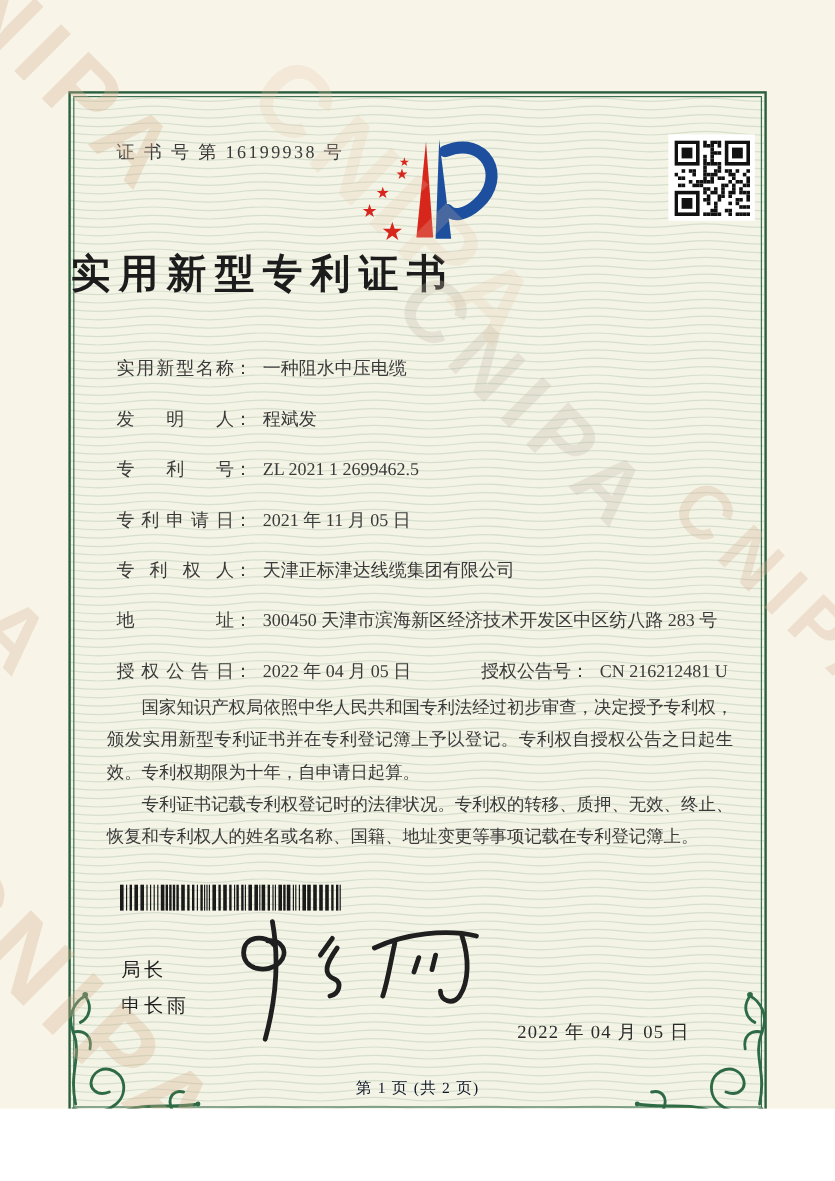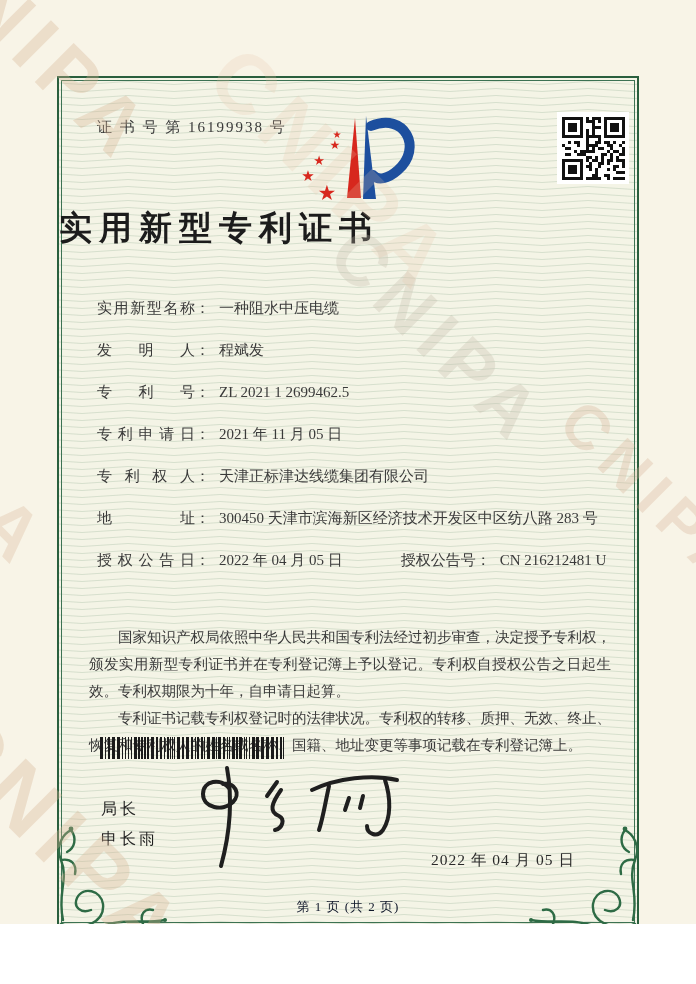--- a/index.html
+++ b/index.html
@@ -27,21 +27,21 @@
           display:flex;align-items:center;justify-content:center;}
   .title{position:absolute;left:0;right:0;top:128px;
          font-size:33px;font-weight:700;letter-spacing:7px;color:#1c1c1c;}
   .fields{position:absolute;left:38px;top:219px;right:30px;display:flex;flex-direction:column;
           gap:20px;font-size:15px;color:#3a3a3a;font-family:Liberation Serif, serif;}
   .field-row{line-height:22px;white-space:nowrap;}
   .flabel{display:inline-block;width:98px;text-align:justify;text-align-last:justify;}
   .fcolon{margin-right:9px;}
   .flabel2{margin-left:58px;}
   .paras{position:absolute;left:30px;right:26px;top:499px;font-size:14.5px;line-height:27px;
-         color:#3a3a3a;text-align:justify;margin-top:47px;}
+         color:#3a3a3a;text-align:justify;}
   .paras p{margin:0;text-indent:2em;}
   .barcode{position:absolute;left:41px;top:659px;}
   .signer{position:absolute;left:42px;top:716px;font-size:16px;letter-spacing:3px;color:#1f1f1f;
           font-family:"Liberation Sans","DejaVu Sans",sans-serif;line-height:30px;}
   .signature{position:absolute;left:118px;top:682px;}
   .issue-date{position:absolute;left:372px;top:772px;font-size:15.5px;letter-spacing:1px;color:#2a2a2a;}
   .page-info{position:absolute;left:0;right:0;top:820px;text-align:center;font-size:13px;
              letter-spacing:1px;color:#0f172a;}
   .orn{position:absolute;}
   .orn-bl{left:-12px;bottom:-13px;}

